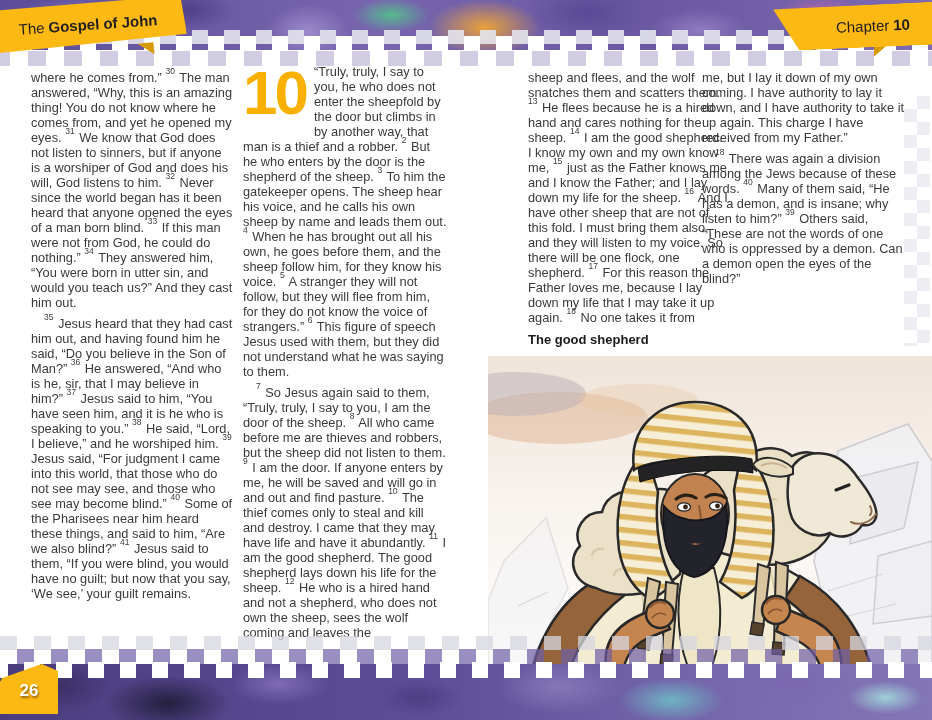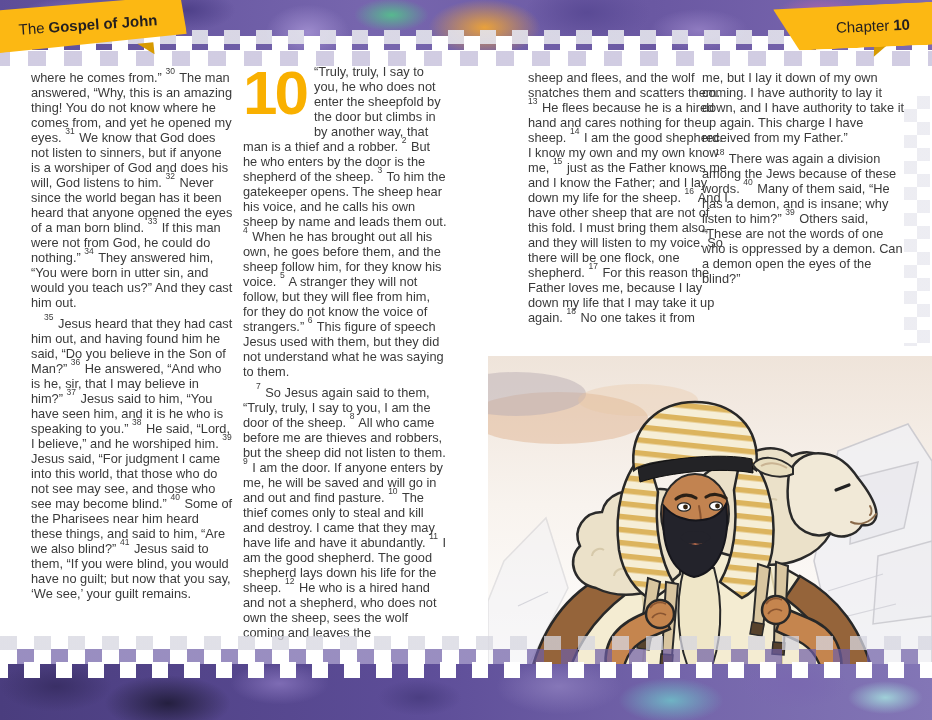--- a/index.html
+++ b/index.html
@@ -186,20 +186,21 @@
       <p class="para indent"><sup>35</sup> Jesus heard that they had cast him out, and having found him he said, “Do you believe in the Son of Man?” <sup>36</sup> He answered, “And who is he, sir, that I may believe in him?” <sup>37</sup> Jesus said to him, “You have seen him, and it is he who is speaking to you.” <sup>38</sup> He said, “Lord, I believe,” and he worshiped him. <sup>39</sup> Jesus said, “For judgment I came into this world, that those who do not see may see, and those who see may become blind.” <sup>40</sup> Some of the Pharisees near him heard these things, and said to him, “Are we also blind?” <sup>41</sup> Jesus said to them, “If you were blind, you would have no guilt; but now that you say, ‘We see,’ your guilt remains.</p>
     </div>
   <div class="column col-2">
     <span class="dropcap">10</span>
   <p class="para">“Truly, truly, I say to you, he who does not enter the sheepfold by the door but climbs in by another way, that man is a thief and a robber. <sup>2</sup> But he who enters by the door is the shepherd of the sheep. <sup>3</sup> To him the gatekeeper opens. The sheep hear his voice, and he calls his own sheep by name and leads them out. <sup>4</sup> When he has brought out all his own, he goes before them, and the sheep follow him, for they know his voice. <sup>5</sup> A stranger they will not follow, but they will flee from him, for they do not know the voice of strangers.” <sup>6</sup> This figure of speech Jesus used with them, but they did not understand what he was saying to them.</p>
       <p class="para indent"><sup>7</sup> So Jesus again said to them, “Truly, truly, I say to you, I am the door of the sheep. <sup>8</sup> All who came before me are thieves and robbers, but the sheep did not listen to them. <sup>9</sup> I am the door. If anyone enters by me, he will be saved and will go in and out and find pasture. <sup>10</sup> The thief comes only to steal and kill and destroy. I came that they may have life and have it abundantly. <sup>11</sup> I am the good shepherd. The good shepherd lays down his life for the sheep. <sup>12</sup> He who is a hired hand and not a shepherd, who does not own the sheep, sees the wolf coming and leaves the</p>
     </div>
   <div class="column col-3">
 
     <p class="para">sheep and flees, and the wolf snatches them and scatters them. <sup>13</sup> He flees because he is a hired hand and cares nothing for the sheep. <sup>14</sup> I am the good shepherd. I know my own and my own know me, <sup>15</sup> just as the Father knows me and I know the Father; and I lay down my life for the sheep. <sup>16</sup> And I have other sheep that are not of this fold. I must bring them also, and they will listen to my voice. So there will be one flock, one shepherd. <sup>17</sup> For this reason the Father loves me, because I lay down my life that I may take it up again. <sup>18</sup> No one takes it from</p>
+      <p class="illo-heading">The good shepherd</p>
   </div>
   <div class="column col-4">
       <p class="para">me, but I lay it down of my own coming. I have authority to lay it down, and I have authority to take it up again. This charge I have received from my Father.”</p>
       <p class="para indent"><sup>18</sup> There was again a division among the Jews because of these words. <sup>40</sup> Many of them said, “He has a demon, and is insane; why listen to him?” <sup>39</sup> Others said, “These are not the words of one who is oppressed by a demon. Can a demon open the eyes of the blind?”</p>
     </div>
 
   <div class="border-bottom">
     <div class="pix pb3"></div>
     <div class="pix pb2"></div>
     <div class="pix pb1"></div>
@@ -209,14 +210,17 @@
   <div class="banner banner-left">
     <span>The </span>
       <b>Gospel of John</b>
   </div>
   <div class="fold fold-right"></div>
   <div class="banner banner-right">
     <span>Chapter </span>
       <b>10</b>
   </div>
 
+  <div class="tag tag-left">
+    <span>26</span>
+  </div>
 
 </div>
 
 </body></html>

